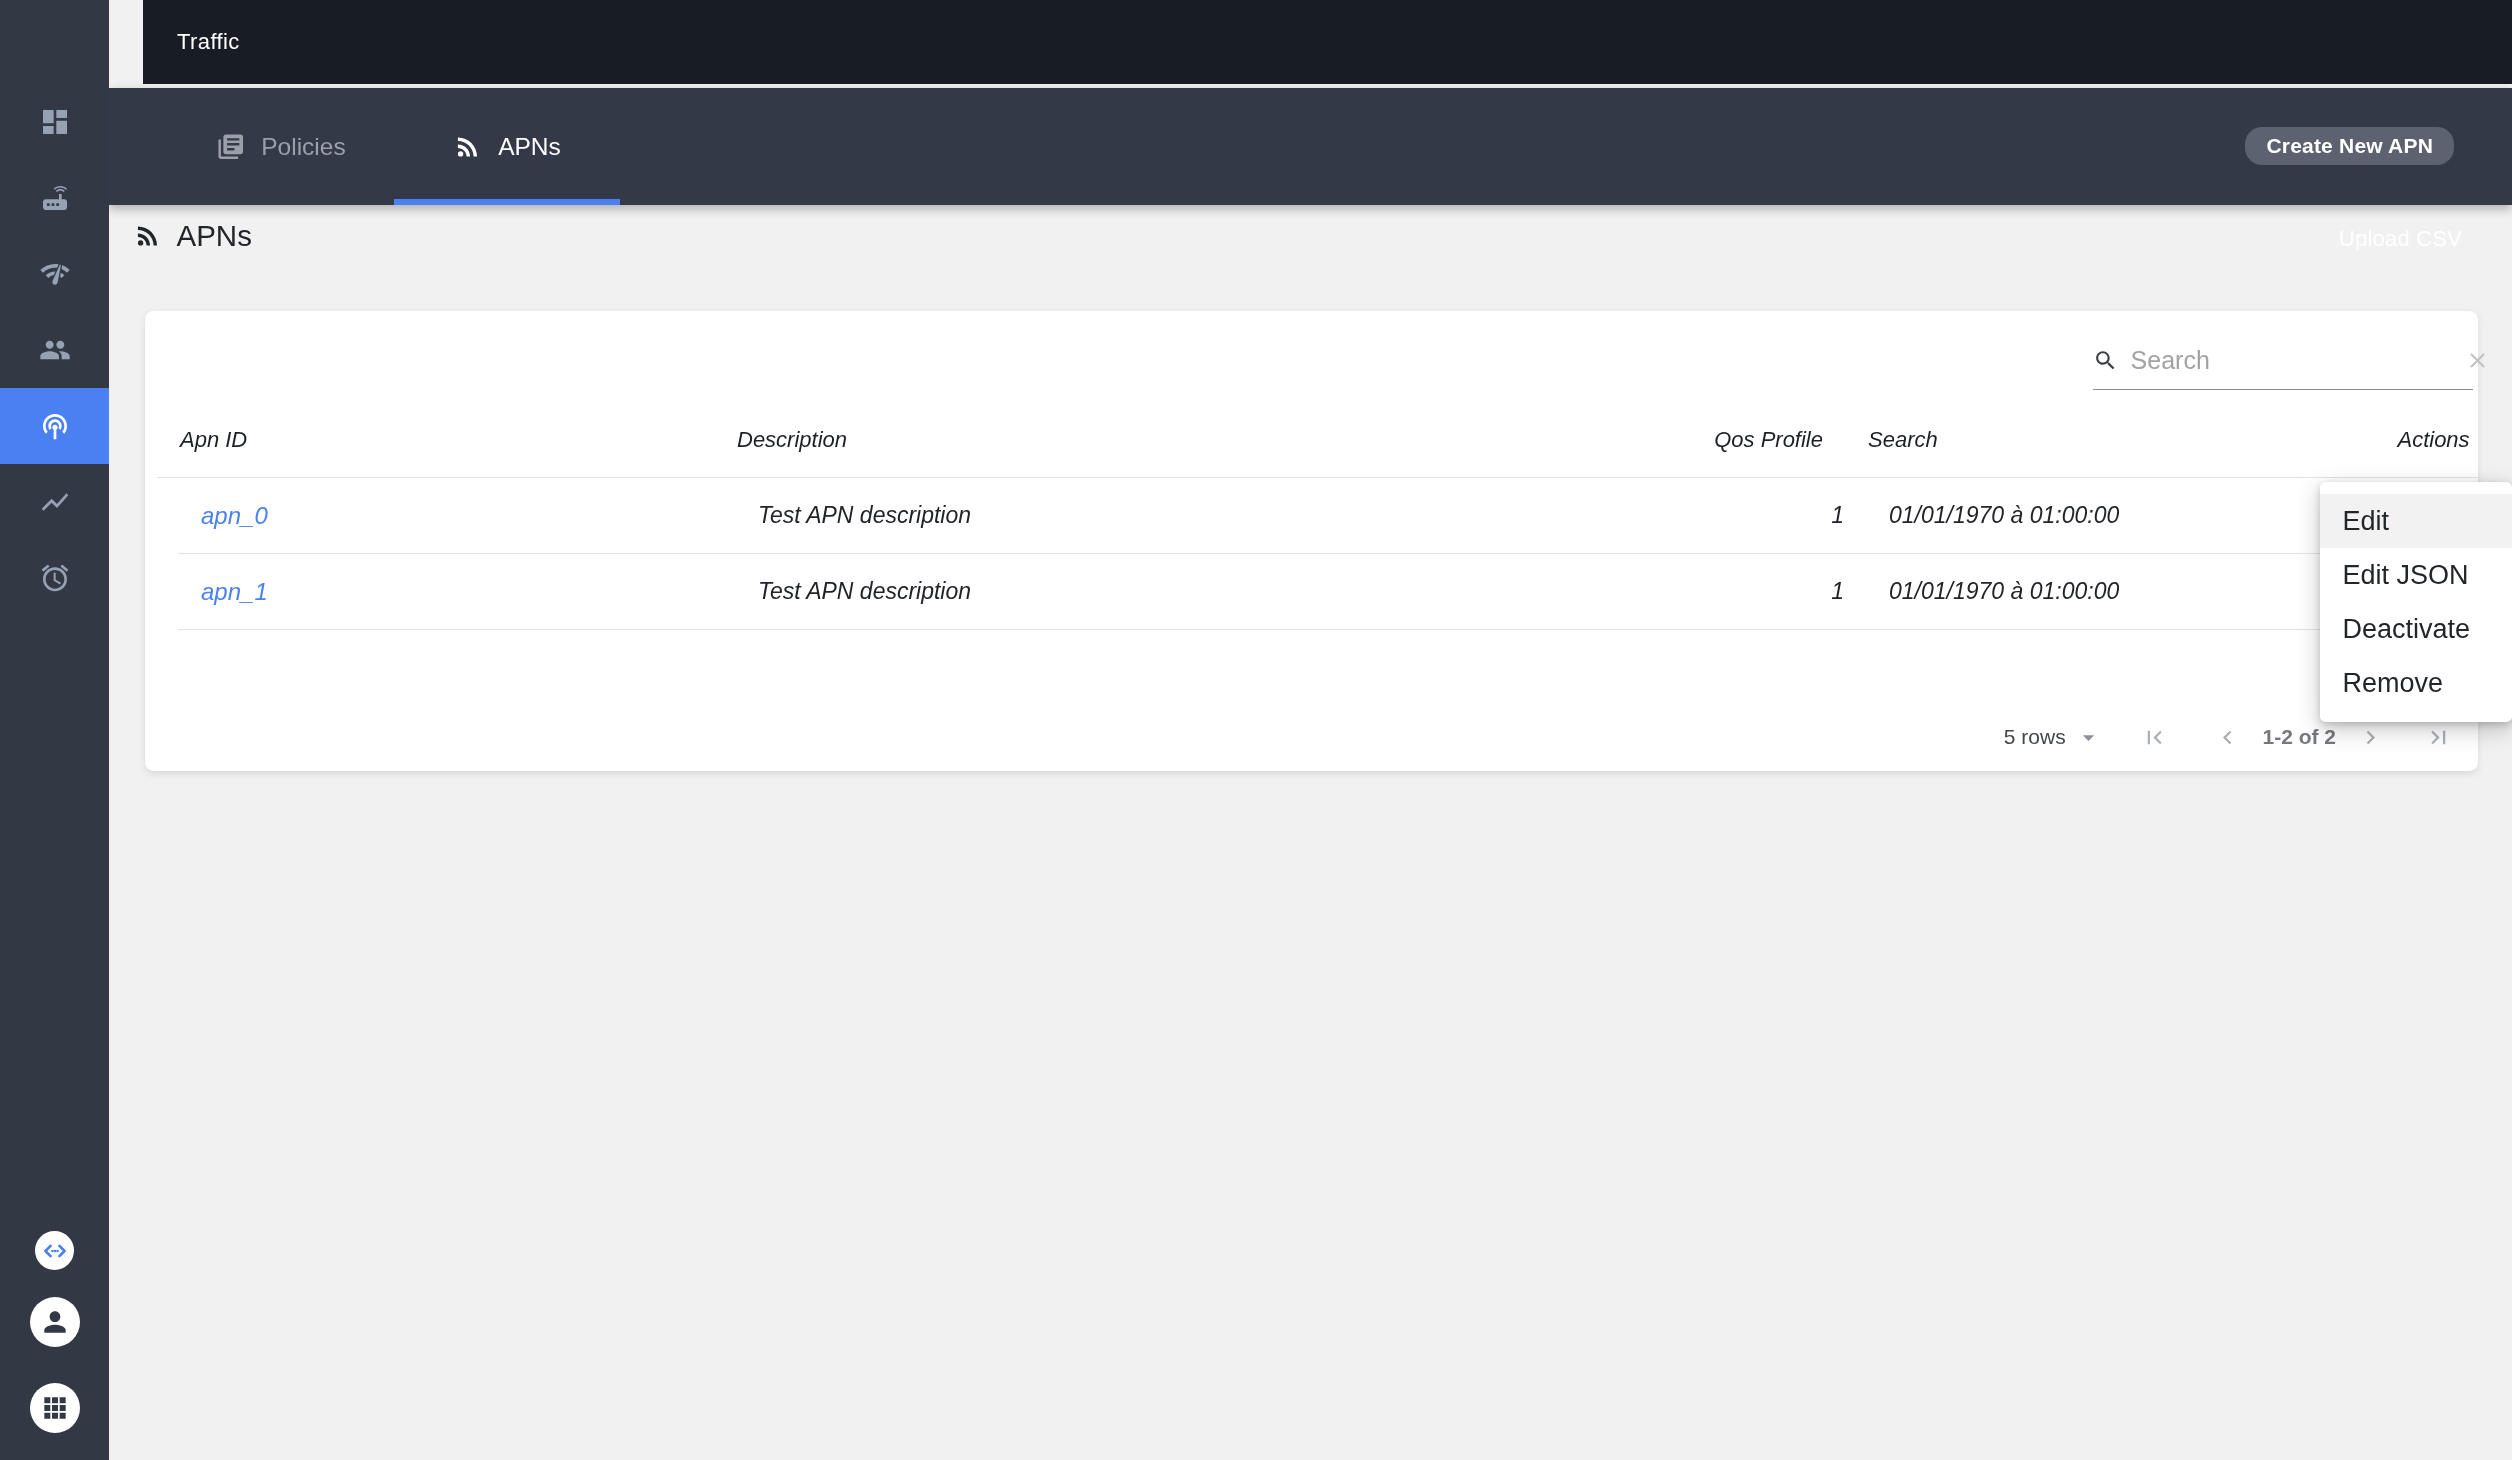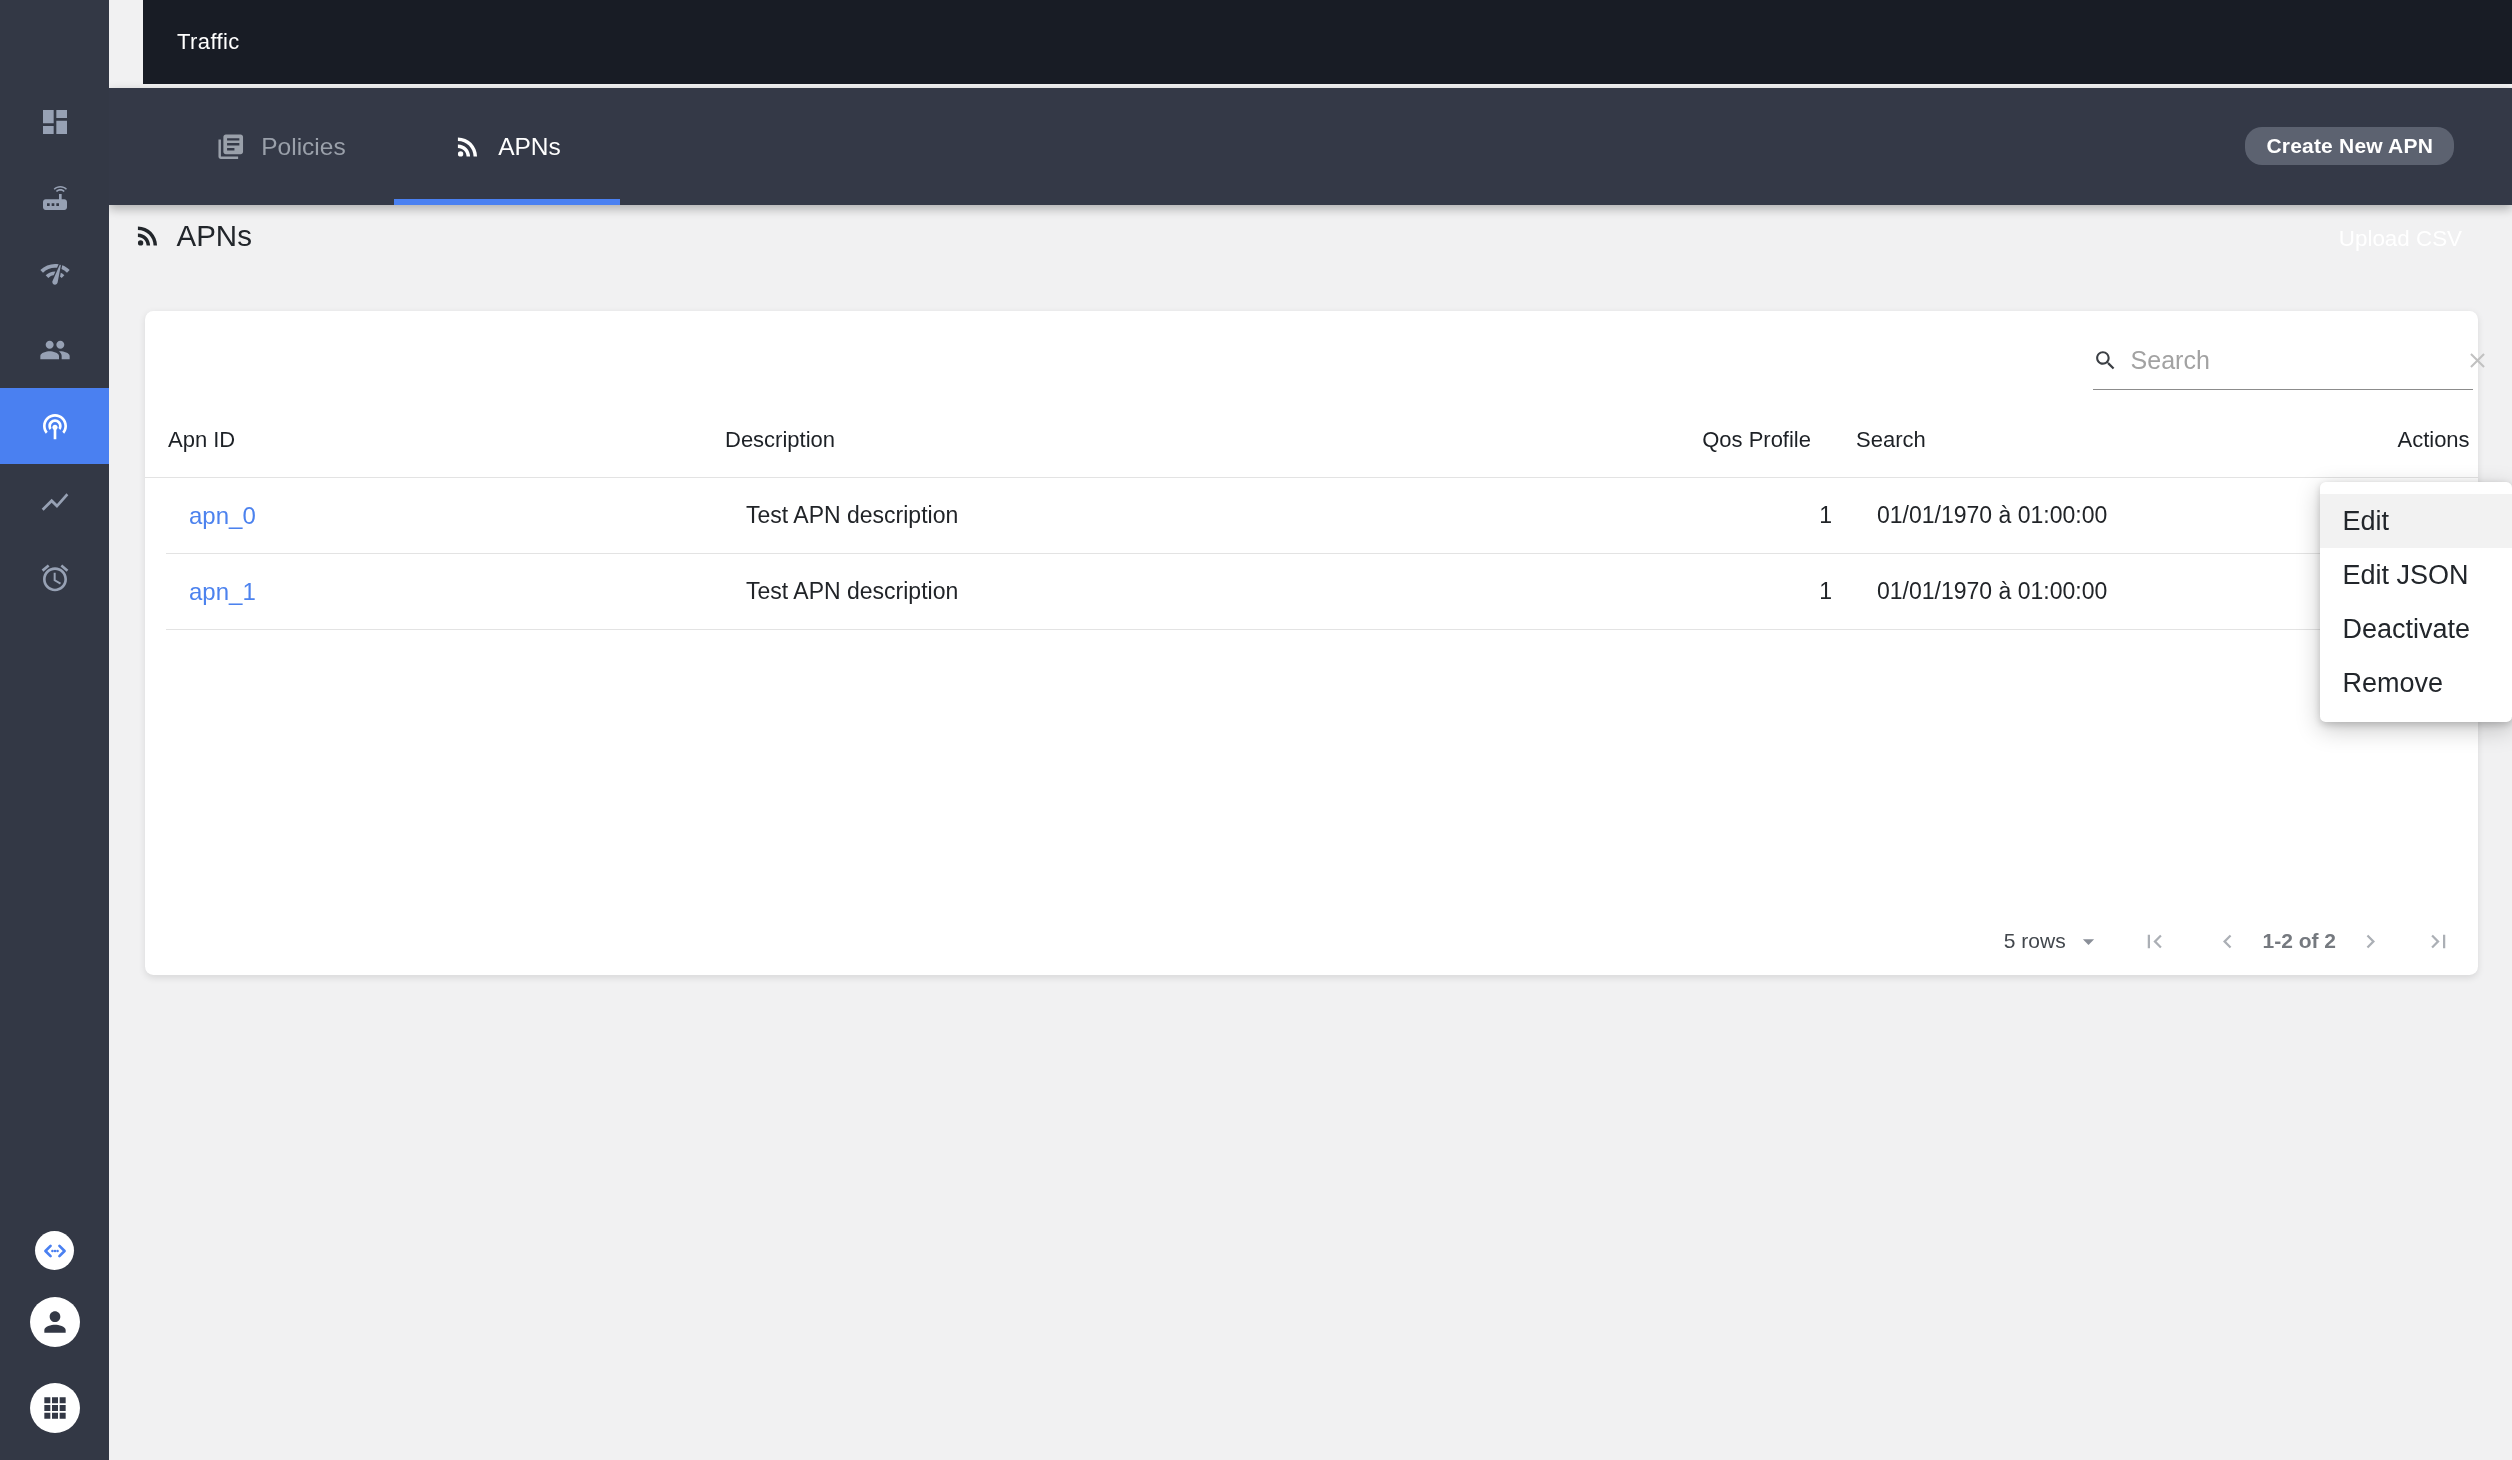--- a/index.html
+++ b/index.html
@@ -61,40 +61,40 @@
   }
 
   
   .content { position:absolute; left:109px; right:0; top:201px; bottom:0; background:#f1f1f2; }
   .page-header { position:absolute; left:24px; top:15.4px; height:39px; display:flex; align-items:center; gap:14px; color:#22262b; }
   .page-header svg { width:29.5px; height:29.5px; }
   .page-title { font-size:29.5px; color:#22262b; }
   .upload-csv { position:absolute; right:50px; top:25px; font-size:22.4px; font-weight:500; color:#ffffff; cursor:pointer; }
 
   .card {
-    position:absolute; left:36px; top:110px; width:2333px; height:664px;
+    position:absolute; left:36px; top:110px; width:2333px; height:460px;
     background:#ffffff; border-radius:8.4px;
     box-shadow: 0 2.1px 7px rgba(0,0,0,0.10);
   }
 
   
   .search-field {
     position:absolute; left:1948px; top:21px; width:380px; height:58px;
     border-bottom:1.4px solid #8c8c8c; display:flex; align-items:center; gap:12.6px;
   }
   .search-field .mag { color:#3b3f44; } .search-field .mag svg { width:25px; height:25px; }
   .search-input {
     flex:1; border:none; outline:none; background:transparent;
     font-family:"Liberation Sans","DejaVu Sans",sans-serif; font-size:25px; color:#212428;
   }
   .search-input::placeholder { color:#a2a2a2; }
   .search-clear { color:#c1c1c1; cursor:pointer; margin-right:4.2px; } .search-clear svg { width:25px; height:25px; }
 
   
-  .table { position:absolute; left:0; right:0; top:91px; }
+  .table { position:absolute; left:12px; right:0; top:91px;font-style:italic; }
   .trow { display:flex; align-items:center; border-bottom:1.4px solid #e3e3e3; }
   .thead-row { height:76px; font-size:22px; font-weight:500; color:#1d2126; }
   .tbody-row { height:76px; font-size:23px; color:#212428;margin-left:21px; }
   .c1 { width:580px;  padding-left:23px; }
   .c2 { width:753px; }
   .c3 { width:333px;  text-align:right; }
   .c4 { width:421px;  padding-left:45px; }
   .c5 { flex:1; text-align:right; padding-right:8.4px; }
   .apn-link { color:#4c82ee; font-size:24px; text-decoration:none; cursor:pointer; }
 

